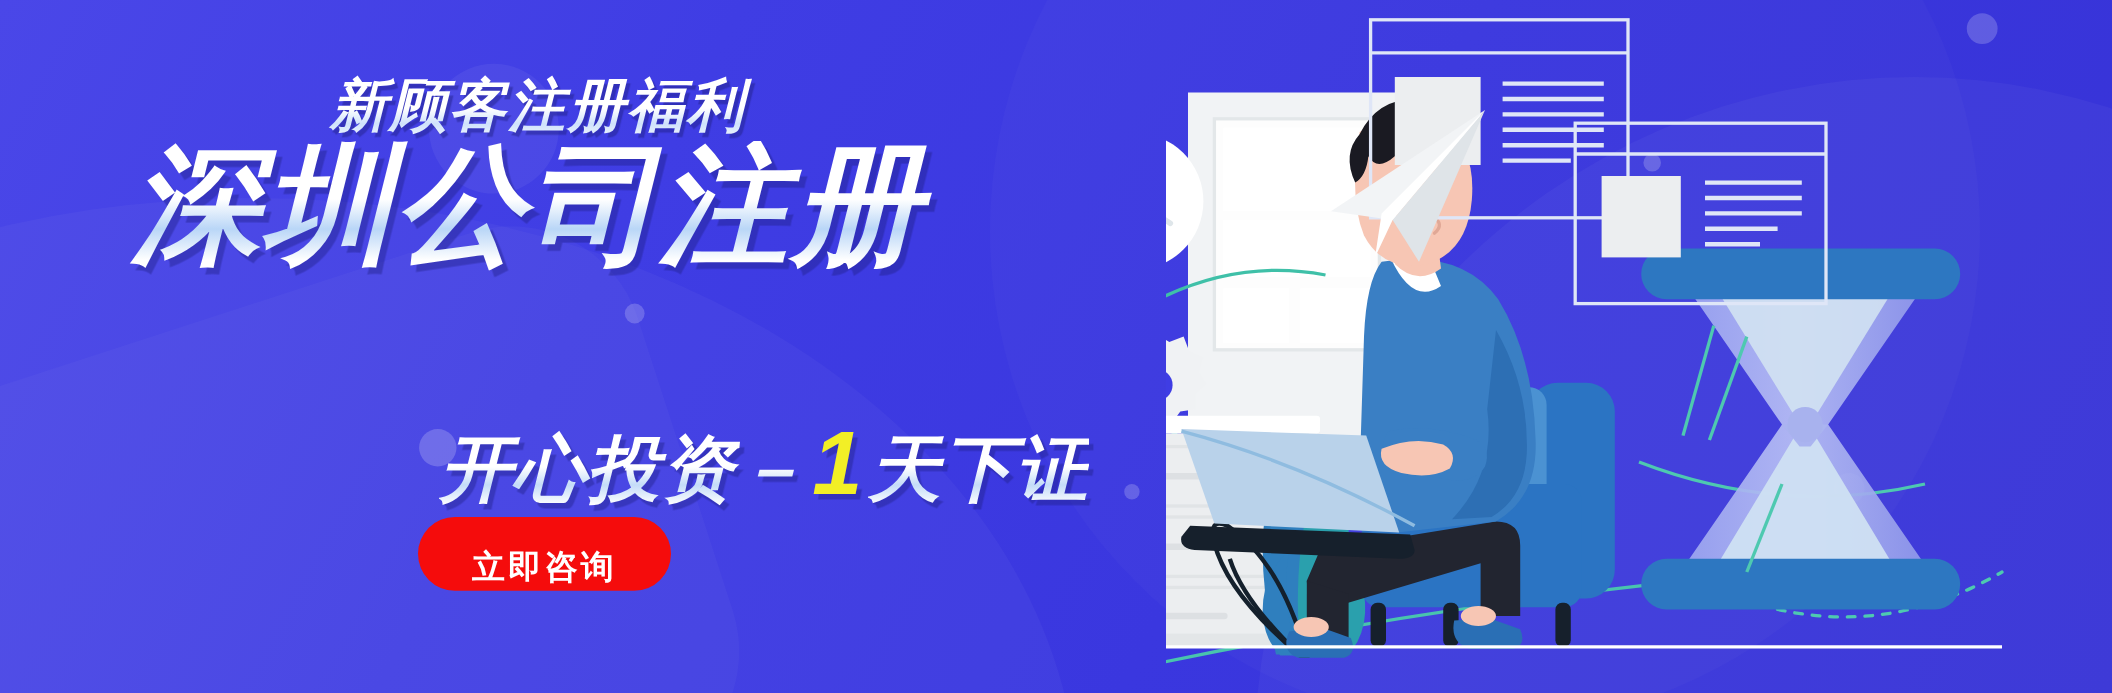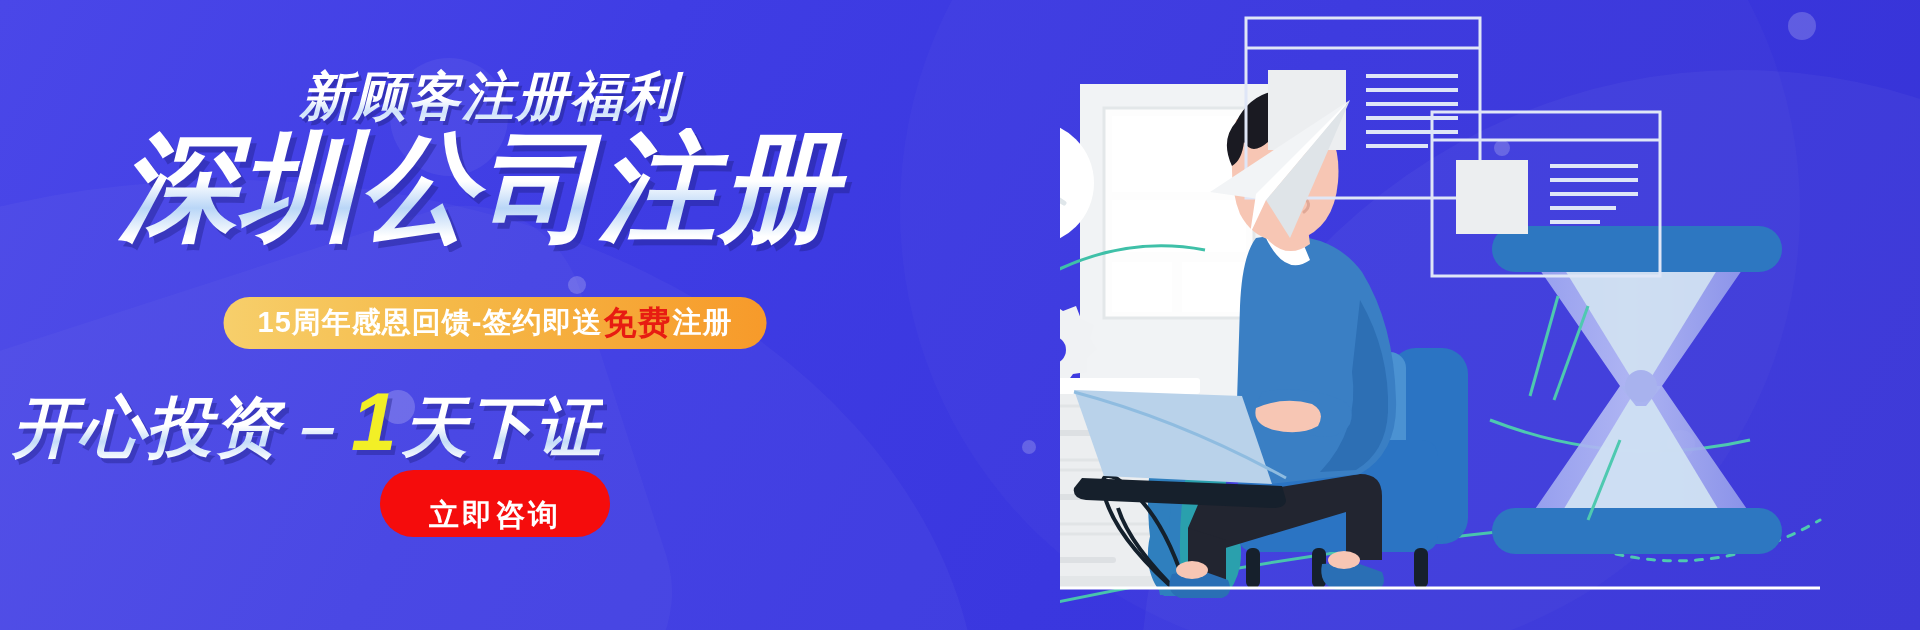--- a/index.html
+++ b/index.html
@@ -141,21 +141,21 @@
     color: #e71c12;
     font-size: 33px;
     padding: 0 1px;
   }
 
   .subline {
     position: absolute;
     left: 12px;
     right: 0;
     top: 375px;
-    text-align: left;
+    text-align: right;
     font-size: 66px;
     font-weight: bold;
     font-style: italic;
     letter-spacing: 1px;
     white-space: nowrap;
   }
   .subline .w {
     color: #ffffff;
     background: linear-gradient(180deg, #ffffff 0%, #ffffff 48%, #c4dcf8 70%, #ffffff 95%);
     -webkit-background-clip: text;
@@ -372,25 +372,20 @@
       <line x1="-180" y1="588" x2="760" y2="588" stroke="#ffffff" stroke-width="3"></line>
     </svg>
   </div>
 
   <div class="copy">
 
     <div class="kicker">新顾客注册福利</div>
 
     <div class="headline">深圳公司注册</div>
 
-    <div class="pill">
-      <span>15周年感恩回馈-签约即送</span>
-        <span class="free">免费</span>
-        <span>注册</span>
-    </div>
 
     <div class="subline">
       <span class="w">开心投资－</span><span class="one">1</span><span class="w">天下证</span>
     </div>
 
     <button class="cta">
       <span>立即咨询</span>
     </button>
 
   </div>

